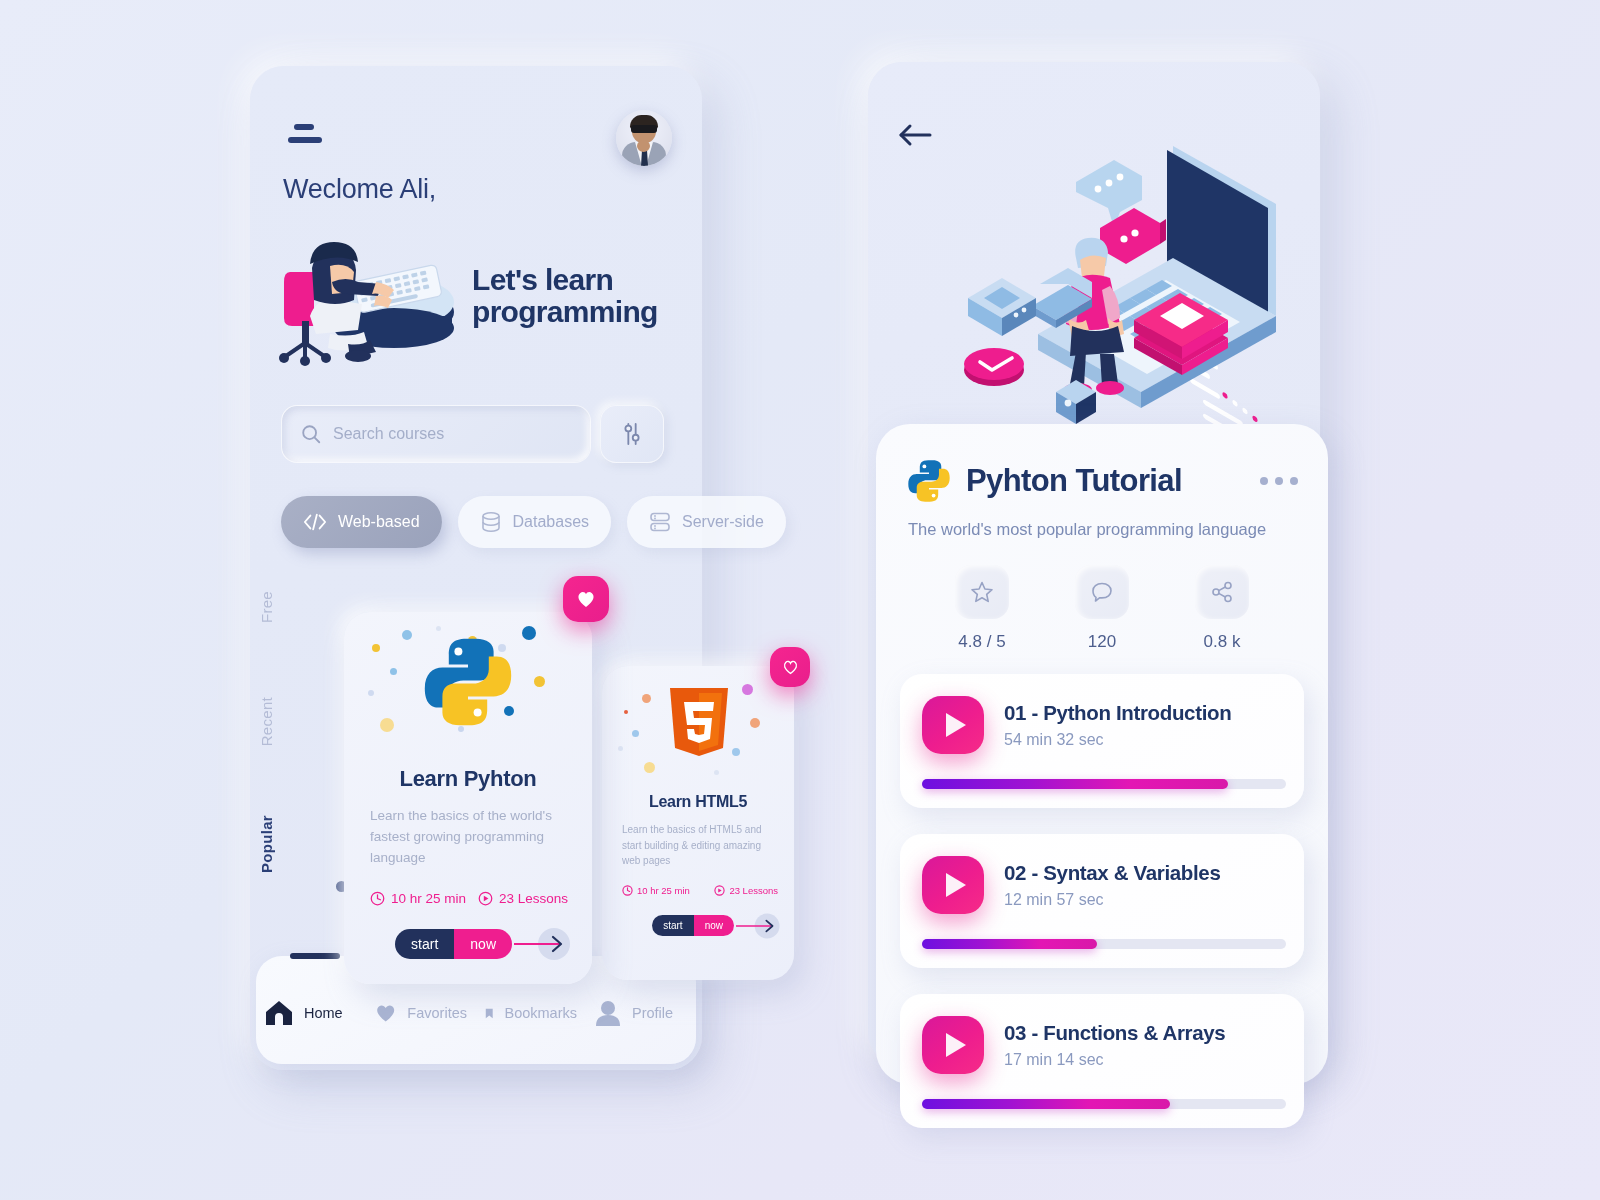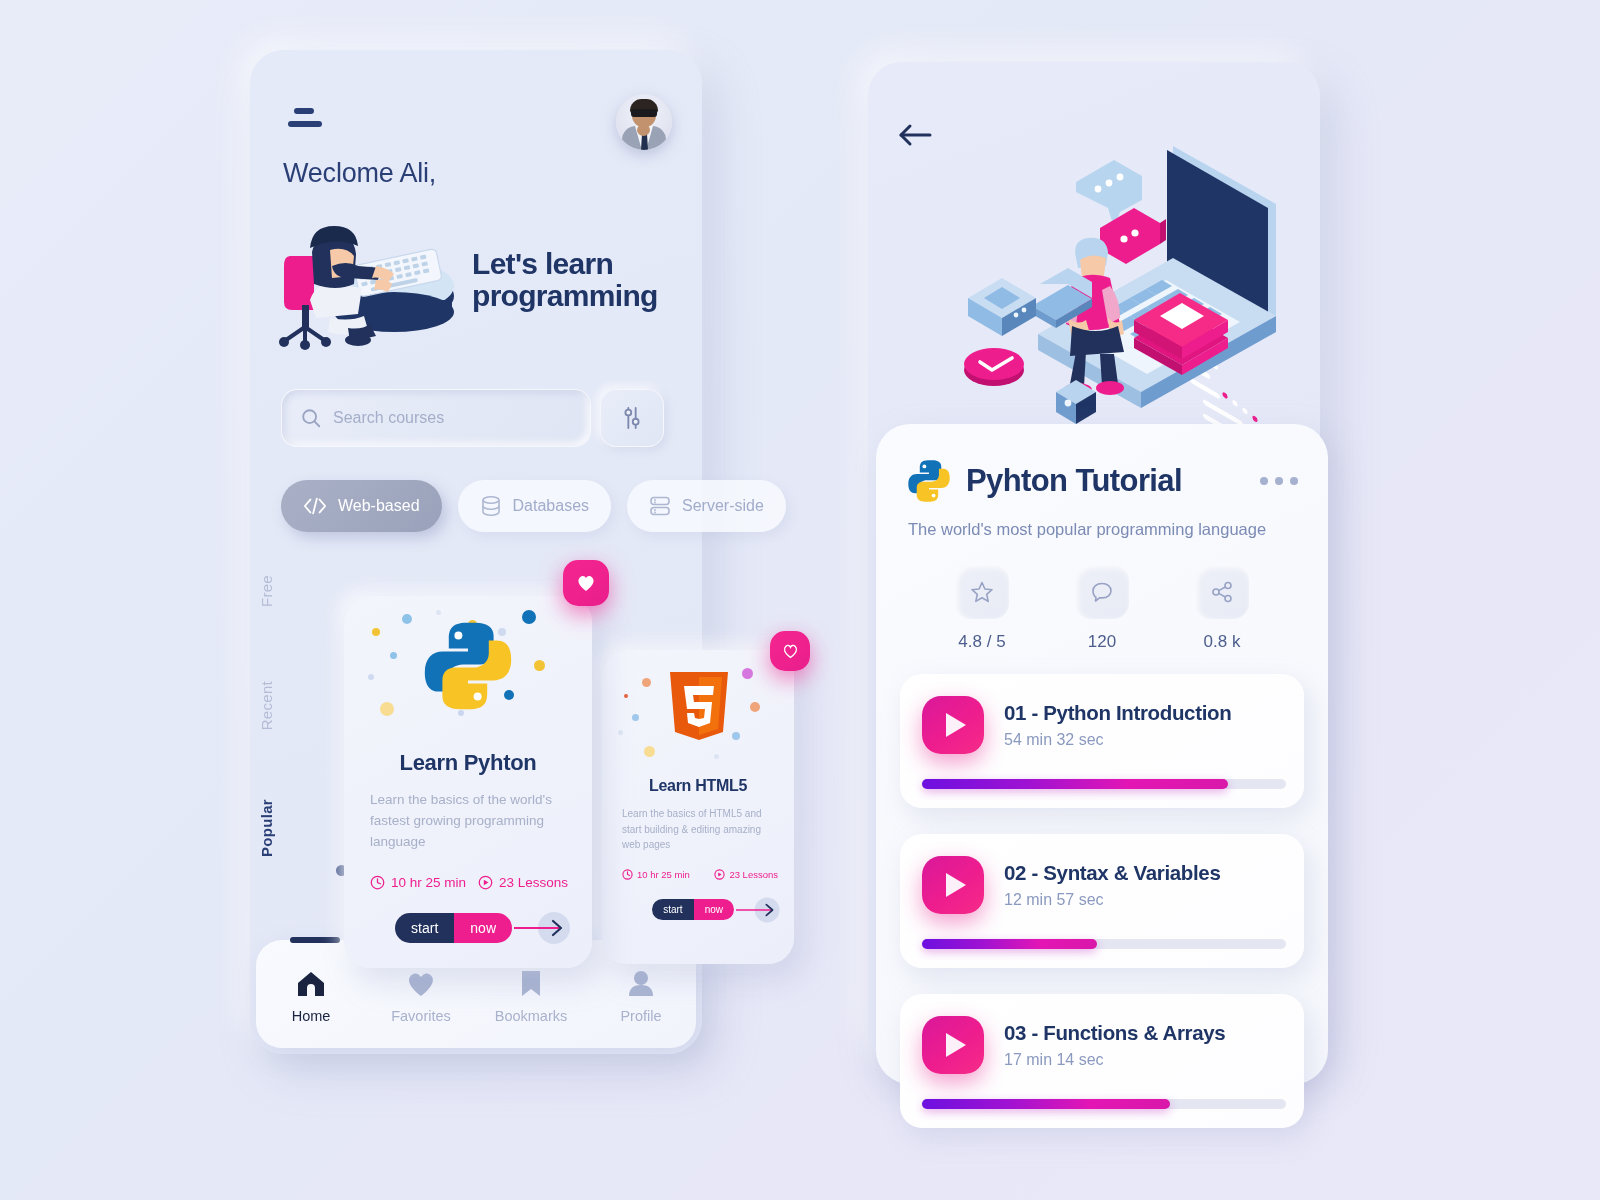--- a/index.html
+++ b/index.html
@@ -12,21 +12,21 @@
     background: linear-gradient(135deg, #e8ecf9 0%, #e4e9f7 40%, #e7e7f7 70%, #e9e8f8 100%);
     position: relative;
   }
 
   
   .phone {
     position: absolute;
     border-radius: 34px;
   }
   #phone-left {
-    left: 250px; top: 50px; width: 452px; height: 1004px;
+    left: 250px; top: 66px; width: 452px; height: 1004px;
     background: linear-gradient(160deg, #e5eaf8 0%, #e4e9f7 45%, #e3e7f6 100%);
     box-shadow: 14px 18px 44px rgba(150,160,200,0.30), -10px -10px 30px rgba(255,255,255,0.70);
   }
   #phone-right {
     left: 868px; top: 62px; width: 452px; height: 1004px;
     background: linear-gradient(160deg, #e7ebf9 0%, #e5e9f7 50%, #e4e8f7 100%);
     box-shadow: 14px 18px 44px rgba(150,160,200,0.30), -10px -10px 30px rgba(255,255,255,0.70);
   }
 
   
@@ -161,21 +161,21 @@
 
   
   #bottom-nav {
     position: absolute; left: 6px; top: 890px; width: 440px; height: 108px;
     border-radius: 26px;
     background: linear-gradient(150deg, #f8fafe 0%, #f2f4fc 100%);
     box-shadow: 6px 8px 24px rgba(150,160,200,0.22);
     display: flex; align-items: center; justify-content: space-around; padding-top: 6px;
   }
   #nav-indicator { position:absolute; left:34px; top:-3px; width:50px; height:6px; border-radius:3px; background:#22315c; }
-  .nav-item { display: flex; flex-direction: column; align-items: center; gap: 11px; cursor: pointer; width: 92px; }
+  .nav-item { display: flex; flex-direction: row; align-items: center; gap: 11px; cursor: pointer; width: 92px; }
   .nav-item .lbl { font-size: 14.5px; color: #a9b2cd; }
   .nav-item.active .lbl { color: #1a2340; font-weight: 500; }
 
   
   #back-btn { position: absolute; left: 30px; top: 58px; width: 40px; height: 30px; cursor: pointer; }
   #detail-illustration { position: absolute; left: 60px; top: 58px; width: 360px; height: 310px; }
 
   #detail-card {
     position: absolute; left: 8px; top: 362px; width: 452px; height: 660px;
     border-radius: 34px;

